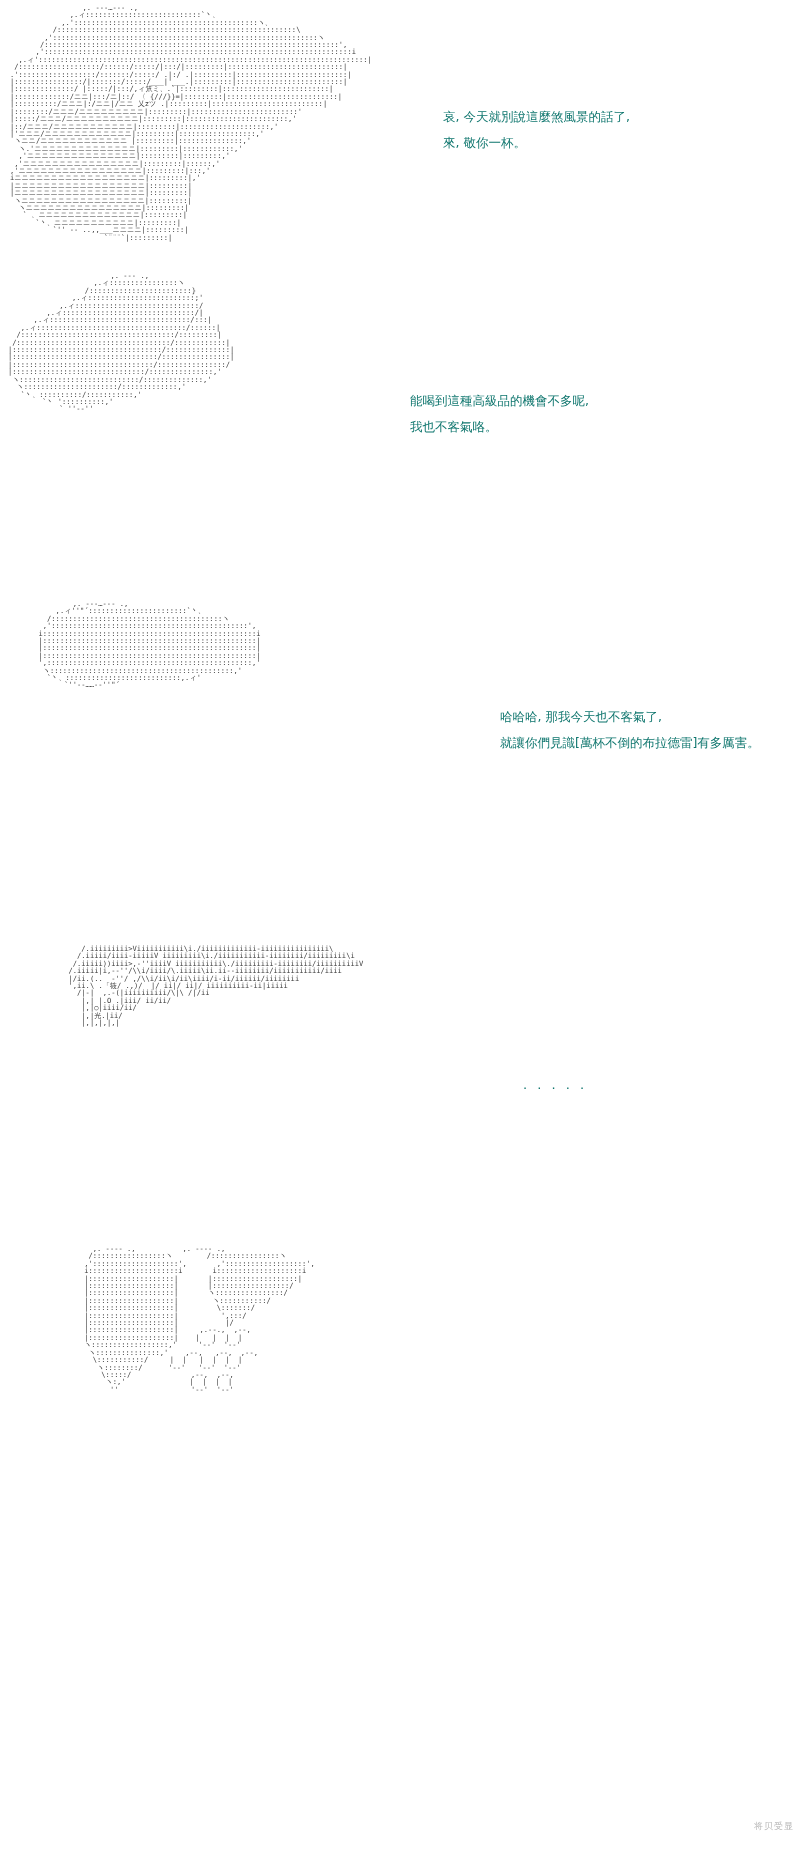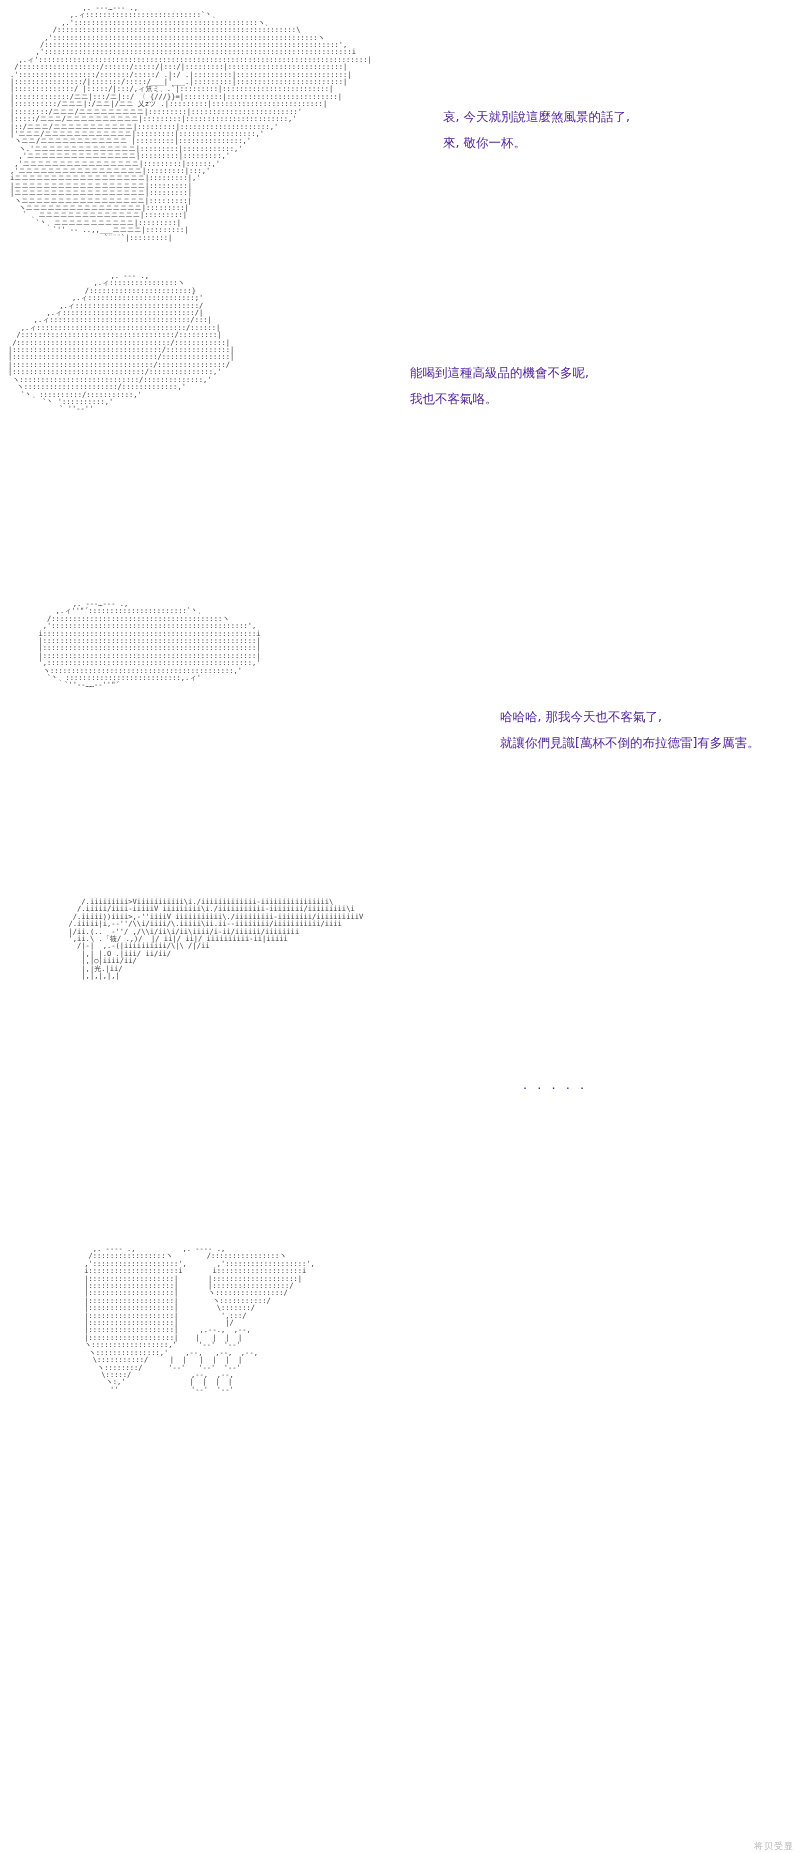--- a/index.html
+++ b/index.html
@@ -30,41 +30,41 @@
     color: #3a3a3a;
     font-size: 7.1px;
     line-height: 7.4px;
     letter-spacing: 0px;
     margin: 0;
   }
   .dialog {
     font-family: "DejaVu Sans", sans-serif;
     font-size: 12.5px;
     line-height: 26px;
-    color: #4c1d95;
+    color: #0f766e;
     white-space: pre-line;
   }
   
   #panel1 .art { position: absolute; left: 10px; top: 4px; }
   #panel1 .dialog { position: absolute; left: 443px; top: 104px; }
   
   #panel2 .art { position: absolute; left: 8px; top: 272px; }
-  #panel2 .dialog { position: absolute; left: 410px; top: 360px; }
+  #panel2 .dialog { position: absolute; left: 410px; top: 388px; }
   
   #panel3 .art { position: absolute; left: 30px; top: 600px; }
   #panel3 .dialog { position: absolute; left: 500px; top: 704px; }
   
-  #panel4 .art { position: absolute; left: 60px; top: 898px; }
+  #panel4 .art { position: absolute; left: 60px; top: 945px; }
   #panel4 .dialog { position: absolute; left: 523px; top: 1072px; font-size: 13px; letter-spacing: 3px; }
   
   #panel5 .art { position: absolute; left: 80px; top: 1245px; }
   .watermark {
     position: absolute;
     right: 6px;
-    bottom: 0;
+    bottom: 20px;
     font-family: "DejaVu Sans", sans-serif;
     font-size: 9px;
     color: #b8b8b8;
     letter-spacing: 1px;
   }
 </style>
 </head>
 <body>
 
 <div class="page">

